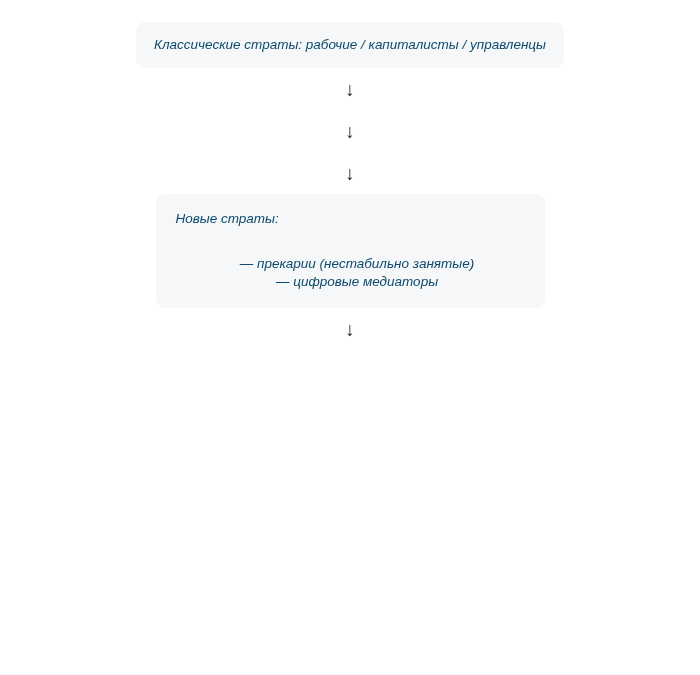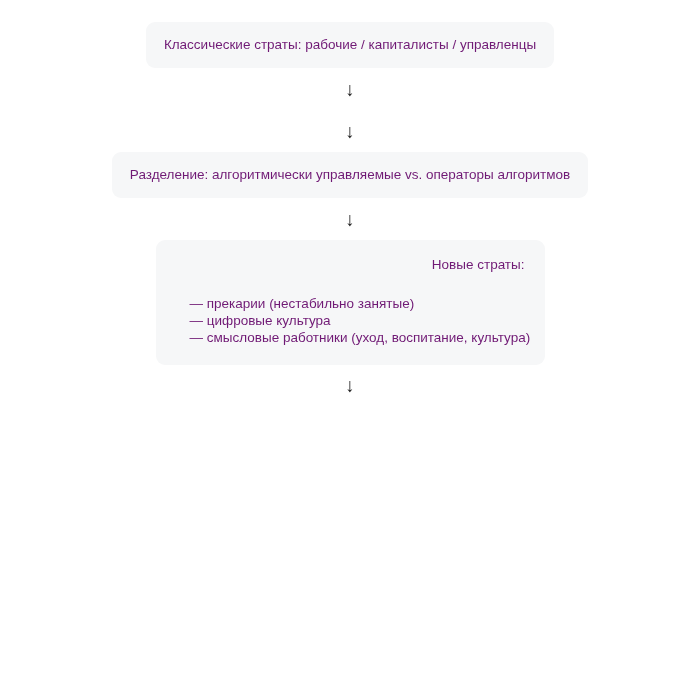--- a/index.html
+++ b/index.html
@@ -18,27 +18,28 @@
     height: 675px;
     display: flex;
     flex-direction: column;
     align-items: center;
     box-sizing: border-box;
     padding-top: 22px;
   }
   .node {
     background: #f6f7f8;
     border-radius: 9px;
-    color: #701a75;
+    color: #0c4a6e;
     font-size: 13.5px;
     line-height: 1.35;
     padding: 14px 18px;
     text-align: center;
     box-sizing: border-box;
     max-width: 660px;
+    font-style: italic;
   }
   .node-label {
     display: block;
     white-space: nowrap;
   }
   .arrow {
     color: #1b1b1b;
     font-size: 19px;
     line-height: 1;
     height: 42px;
@@ -47,25 +48,25 @@
     justify-content: center;
     user-select: none;
   }
   
   .node-strata {
     padding: 16px 20px 18px 20px;
     width: 389px;
   }
   .strata-heading {
     display: block;
-    text-align: right;
-    margin-bottom: 20px;
+    text-align: left;
+    margin-bottom: 27px;
   }
   .strata-list {
-    text-align: left;
+    text-align: center;
     padding-left: 14px;
   }
   .strata-item {
     display: block;
     white-space: nowrap;
     line-height: 1.29;
   }
 </style>
 </head>
 <body>
@@ -74,31 +75,27 @@
 
   <div class="node">
     <span class="node-label">Классические страты: рабочие / капиталисты / управленцы</span>
   </div>
 
   <div class="arrow">↓</div>
 
 
   <div class="arrow">↓</div>
 
-  <div class="node">
-    <span class="node-label">Разделение: алгоритмически управляемые vs. операторы алгоритмов</span>
-  </div>
 
   <div class="arrow">↓</div>
 
   <div class="node node-strata">
     <span class="strata-heading">Новые страты:</span>
     <div class="strata-list">
       <span class="strata-item">— прекарии (нестабильно занятые)</span>
-      <span class="strata-item">— цифровые культура</span>
-      <span class="strata-item">— смысловые работники (уход, воспитание, культура)</span>
+      <span class="strata-item">— цифровые медиаторы</span>
     </div>
   </div>
 
   <div class="arrow">↓</div>
 
 
 </div>
 
 </body></html>

